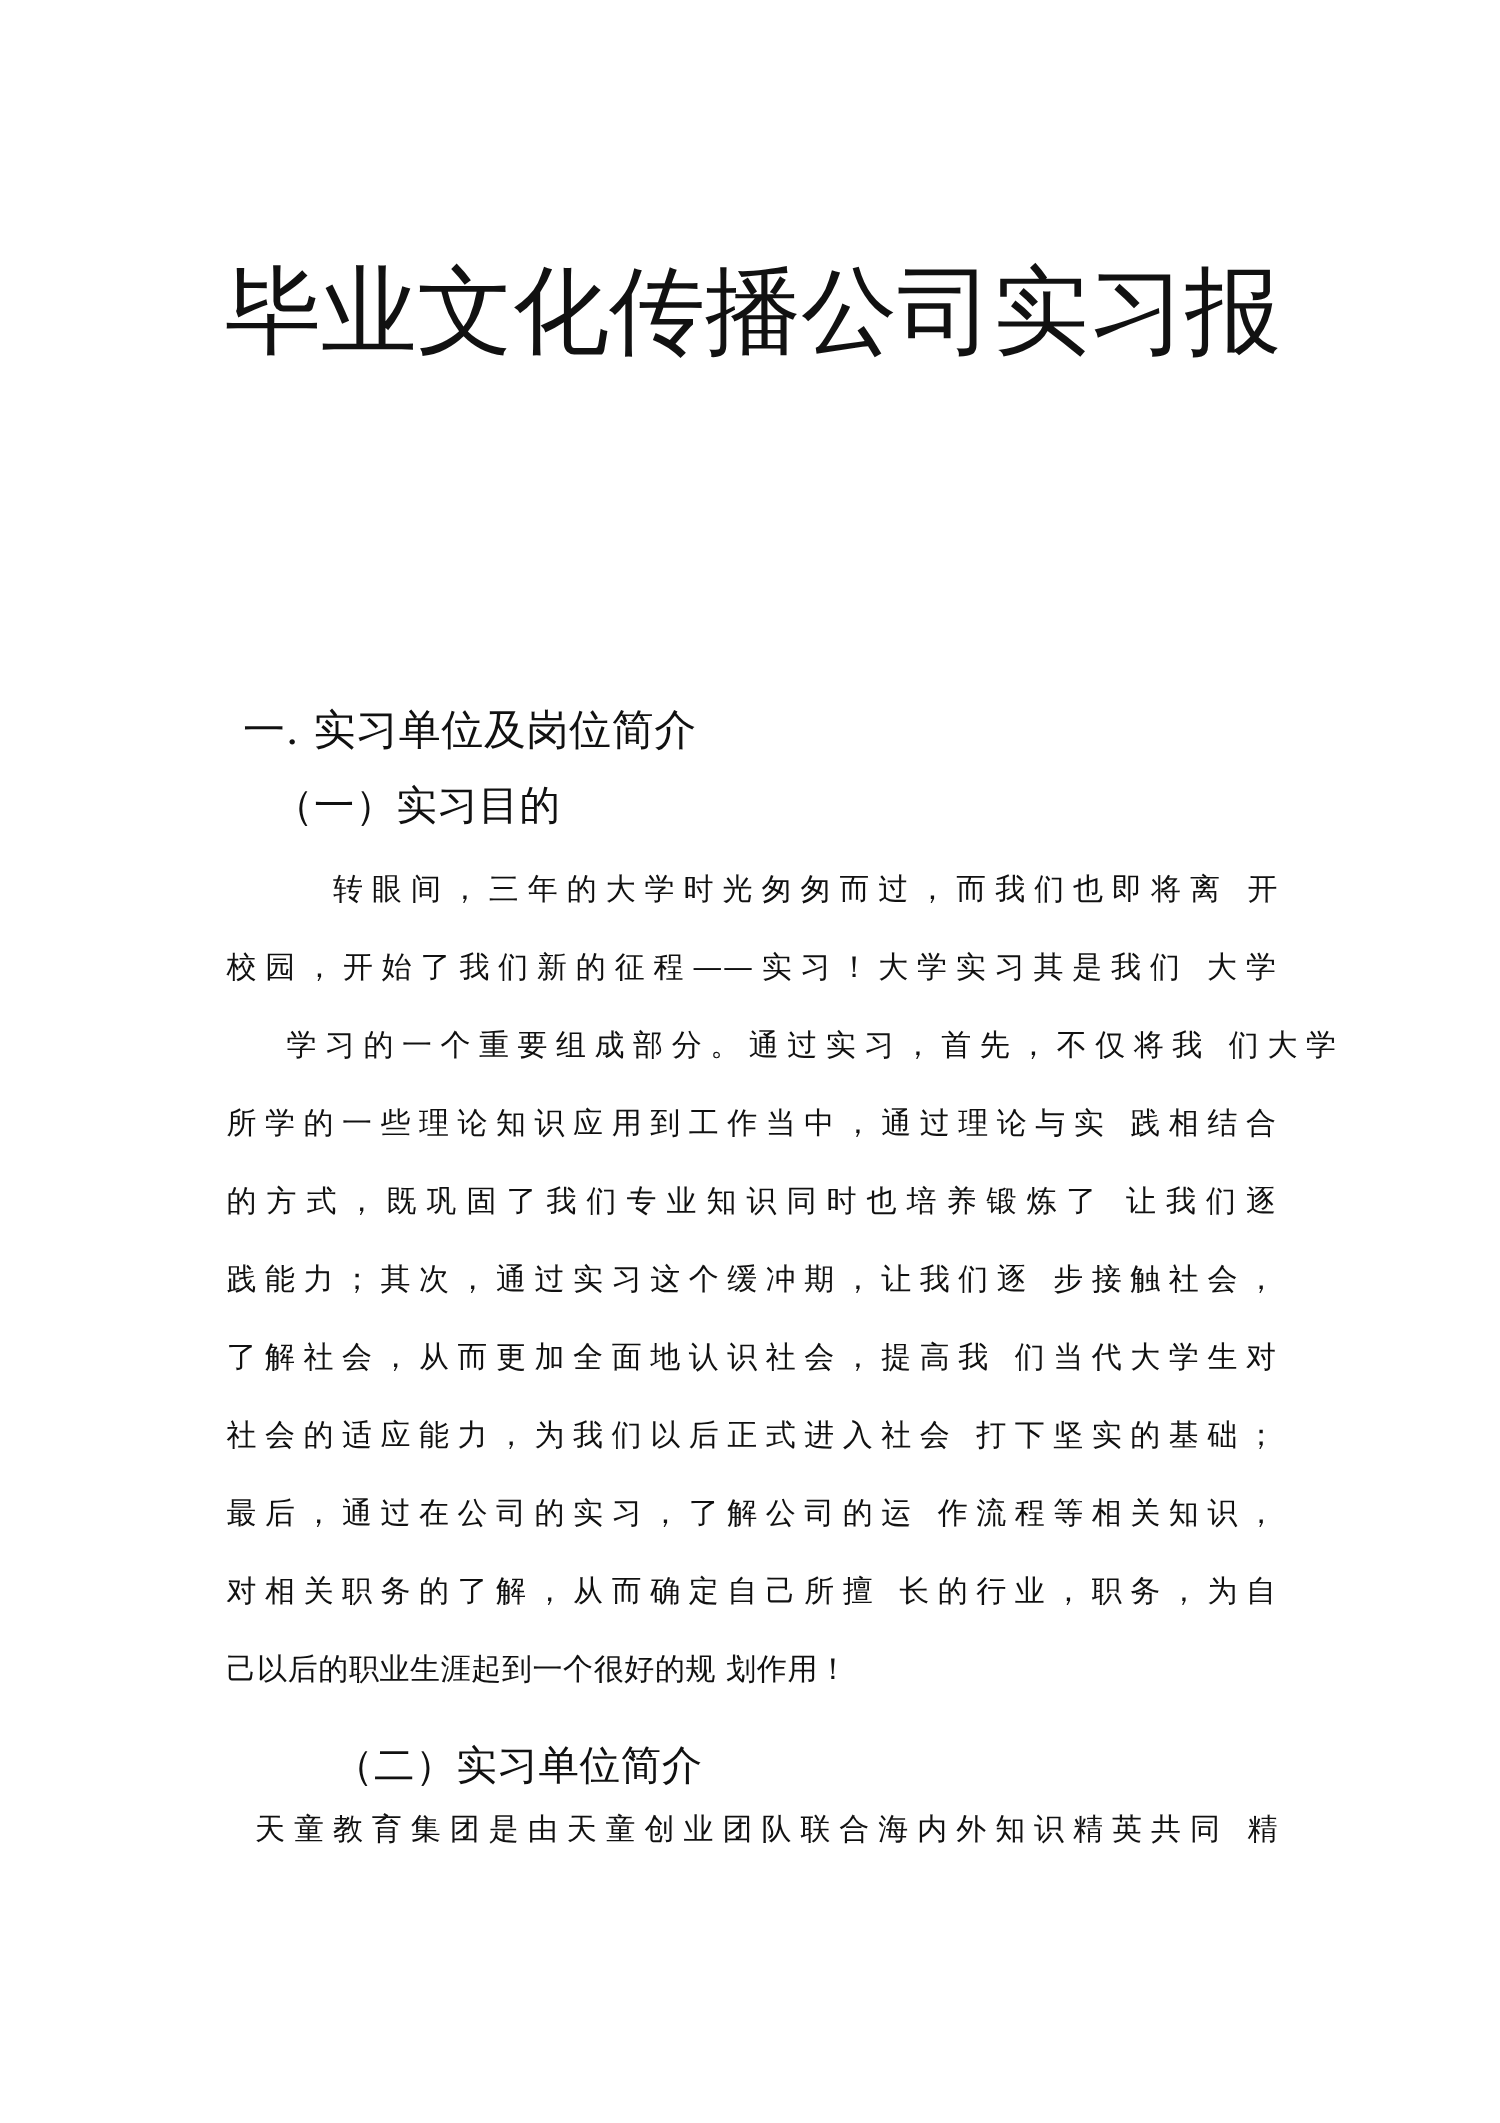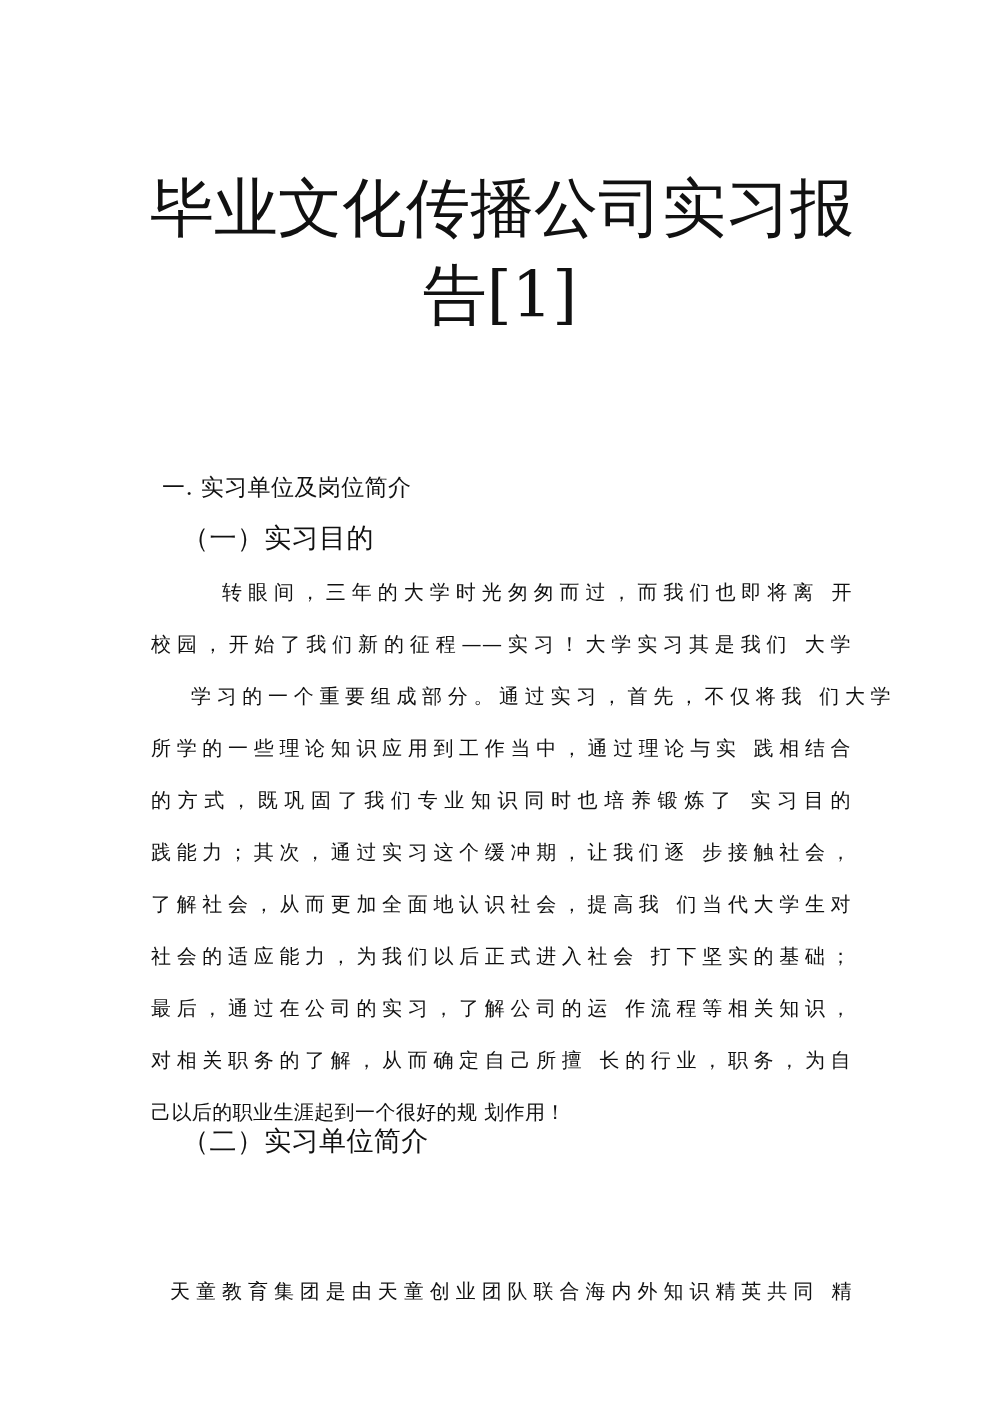--- a/index.html
+++ b/index.html
@@ -41,44 +41,43 @@
     width: 700px;
     font-size: 20px;
     line-height: 30px;
     white-space: nowrap;
     letter-spacing: 0.4px;
   }
   .justify {
     text-align: justify;
     text-align-last: justify;
   }
-  .h1 { left: 162px; font-size: 23px; }
+  .h1 { left: 162px; font-size: 28px; }
   .h2 { left: 182px; font-size: 27px; }
 </style>
 </head>
 <body>
 
 <div class="page">
 
   <h1 class="title l1">毕业文化传播公司实习报</h1>
-  <h1 class="title l2">告[1]</h1>
 
   <div class="line h1" style="top:472px;">一. 实习单位及岗位简介</div>
 
   <div class="line h2" style="top:523px;">（一）实习目的</div>
 
   <div class="line justify" style="top:577px; left:222px; width:630px;">转眼间，三年的大学时光匆匆而过，而我们也即将离  开</div>
   <div class="line justify" style="top:629px;">校园，开始了我们新的征程——实习！大学实习其是我们  大学</div>
   <div class="line justify" style="top:681px;margin-left:40px;">学习的一个重要组成部分。通过实习，首先，不仅将我  们大学</div>
   <div class="line justify" style="top:733px;">所学的一些理论知识应用到工作当中，通过理论与实  践相结合</div>
-  <div class="line justify" style="top:785px;">的方式，既巩固了我们专业知识同时也培养锻炼了  实习目的</div>
+  <div class="line justify" style="top:785px;">的方式，既巩固了我们专业知识同时也培养锻炼了  让我们逐</div>
   <div class="line justify" style="top:837px;">践能力；其次，通过实习这个缓冲期，让我们逐  步接触社会，</div>
   <div class="line justify" style="top:889px;">了解社会，从而更加全面地认识社会，提高我  们当代大学生对</div>
   <div class="line justify" style="top:941px;">社会的适应能力，为我们以后正式进入社会  打下坚实的基础；</div>
   <div class="line justify" style="top:993px;">最后，通过在公司的实习，了解公司的运  作流程等相关知识，</div>
   <div class="line justify" style="top:1045px;">对相关职务的了解，从而确定自己所擅  长的行业，职务，为自</div>
   <div class="line" style="top:1097px;">己以后的职业生涯起到一个很好的规  划作用！</div>
 
-  <div class="line h2" style="top:1126px;">（二）实习单位简介</div>
+  <div class="line h2" style="top:1163px;margin-left:40px;">（二）实习单位简介</div>
 
-  <div class="line justify" style="top:1276px; left:170px; width:682px;">天童教育集团是由天童创业团队联合海内外知识精英共同  精</div>
+  <div class="line justify" style="top:1204px; left:170px; width:682px;">天童教育集团是由天童创业团队联合海内外知识精英共同  精</div>
 
 </div>
 
 </body></html>

